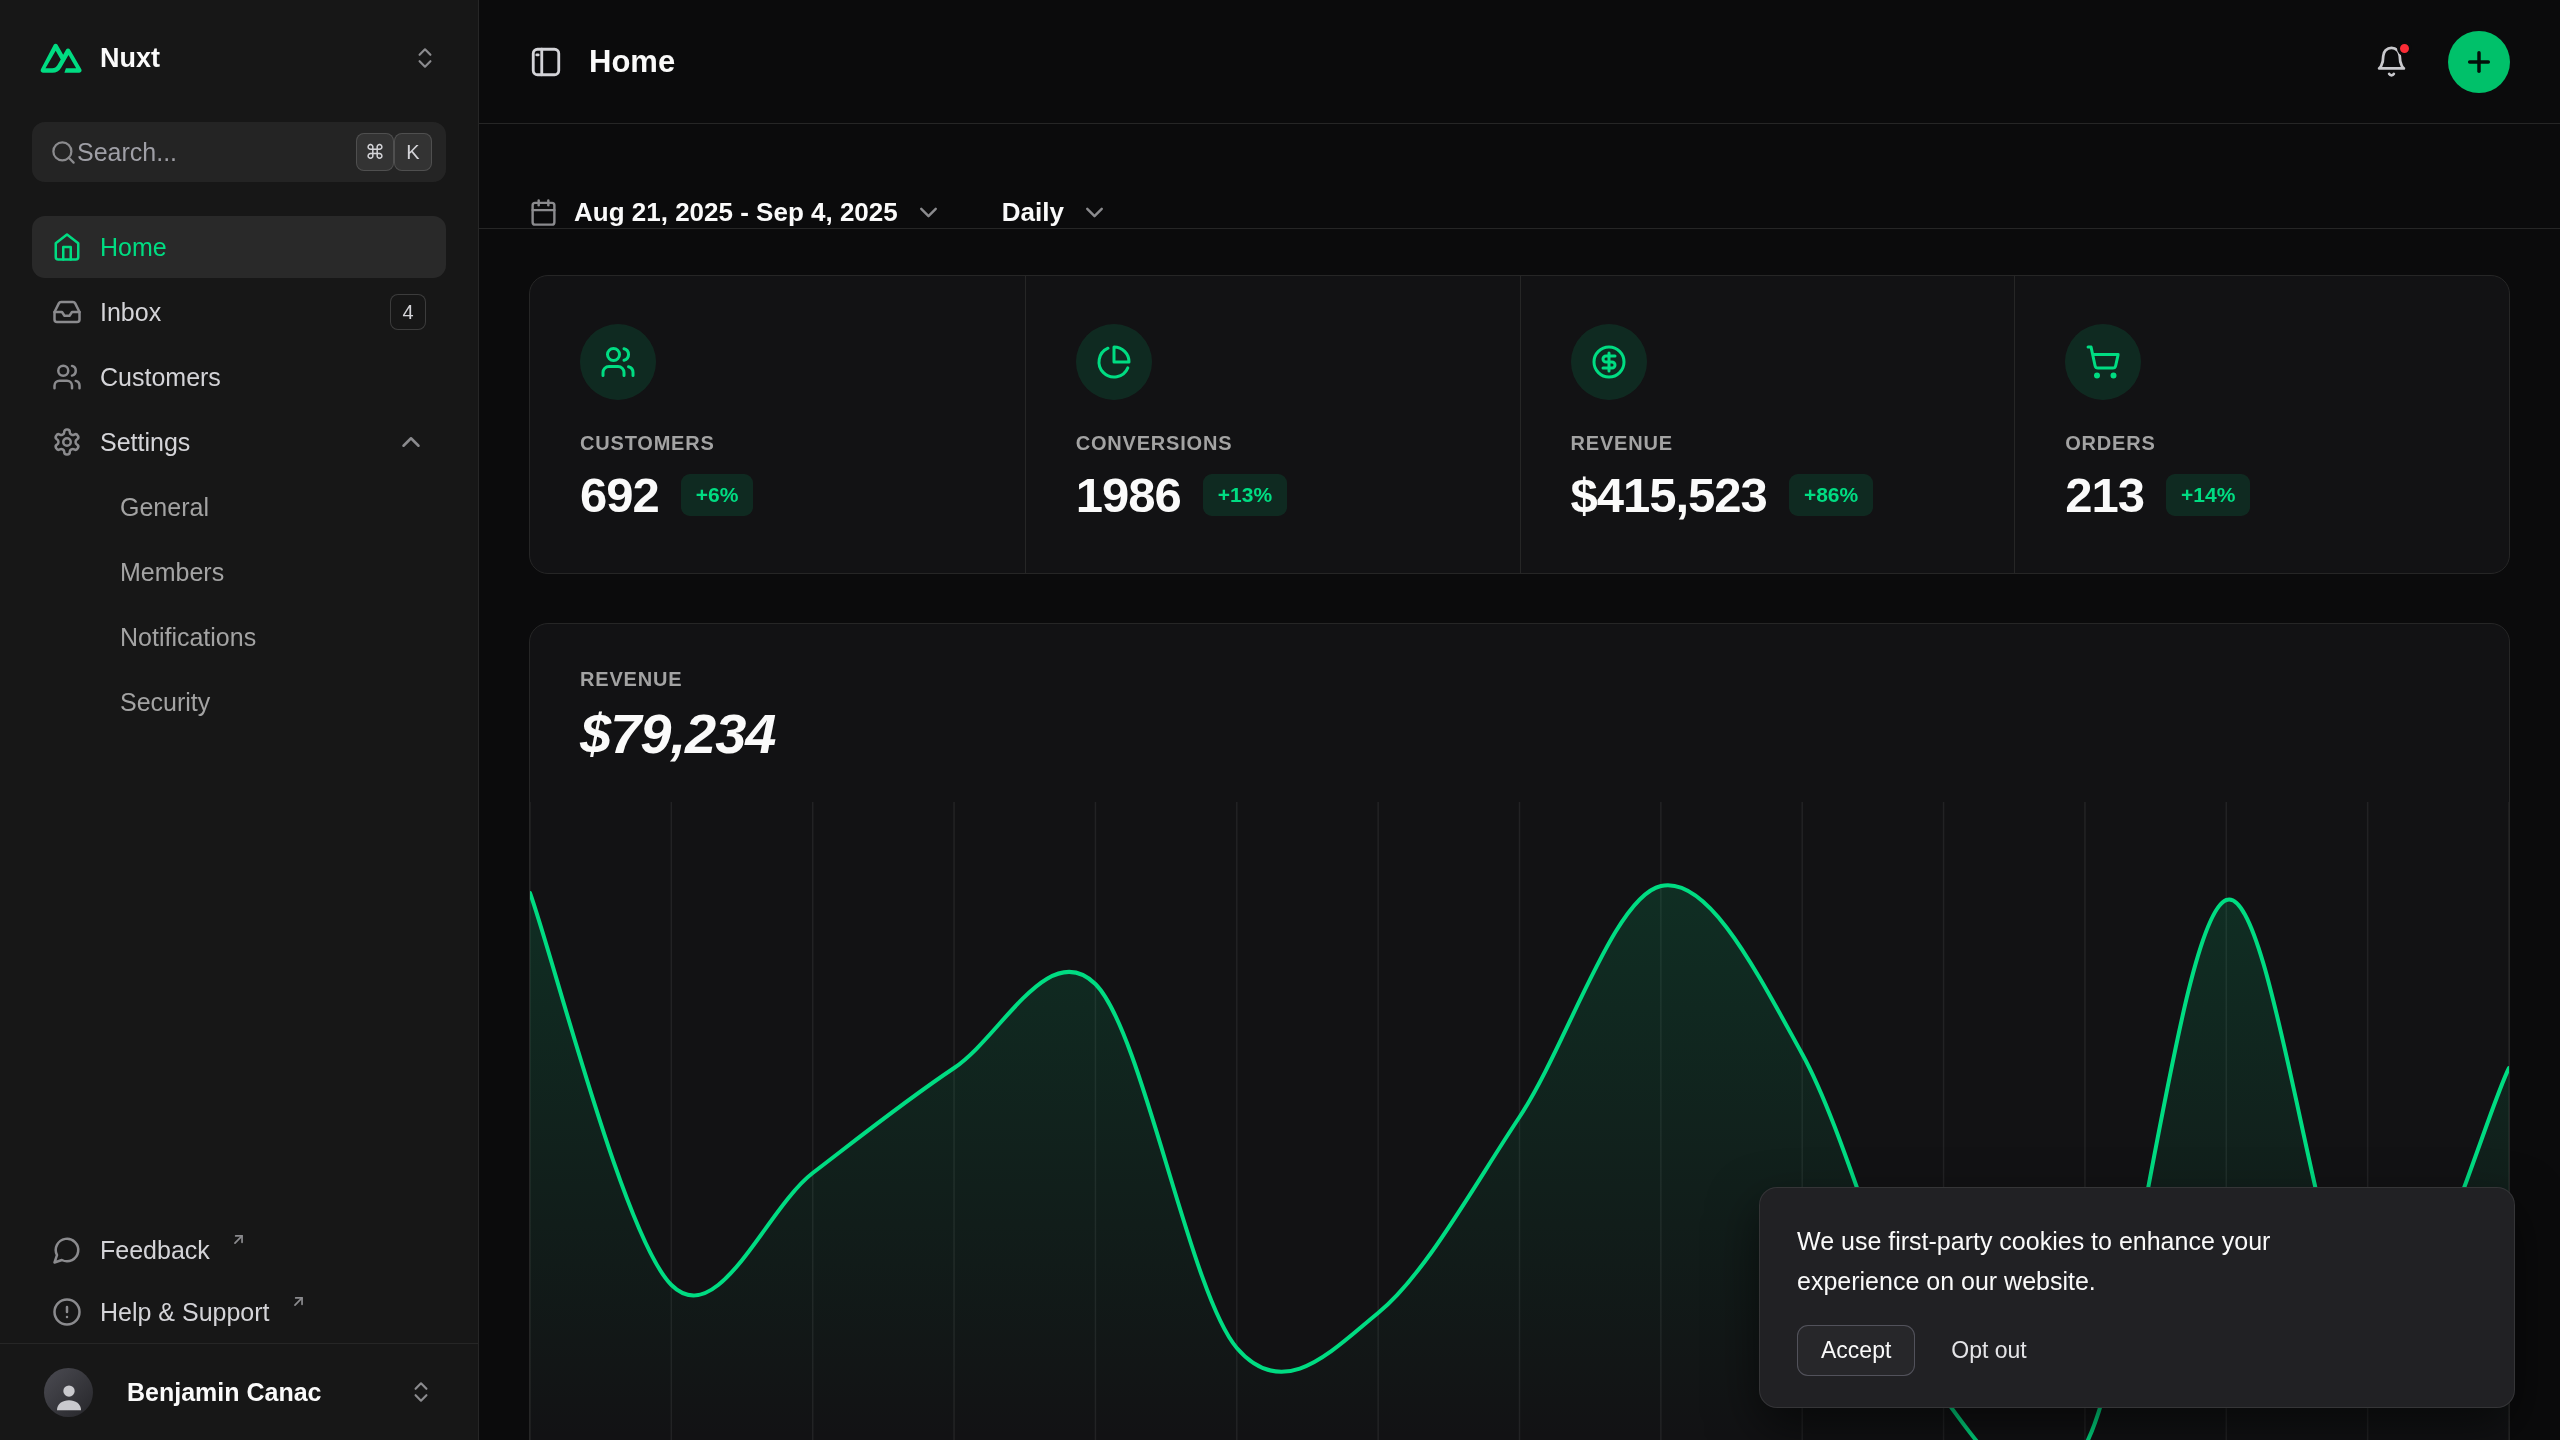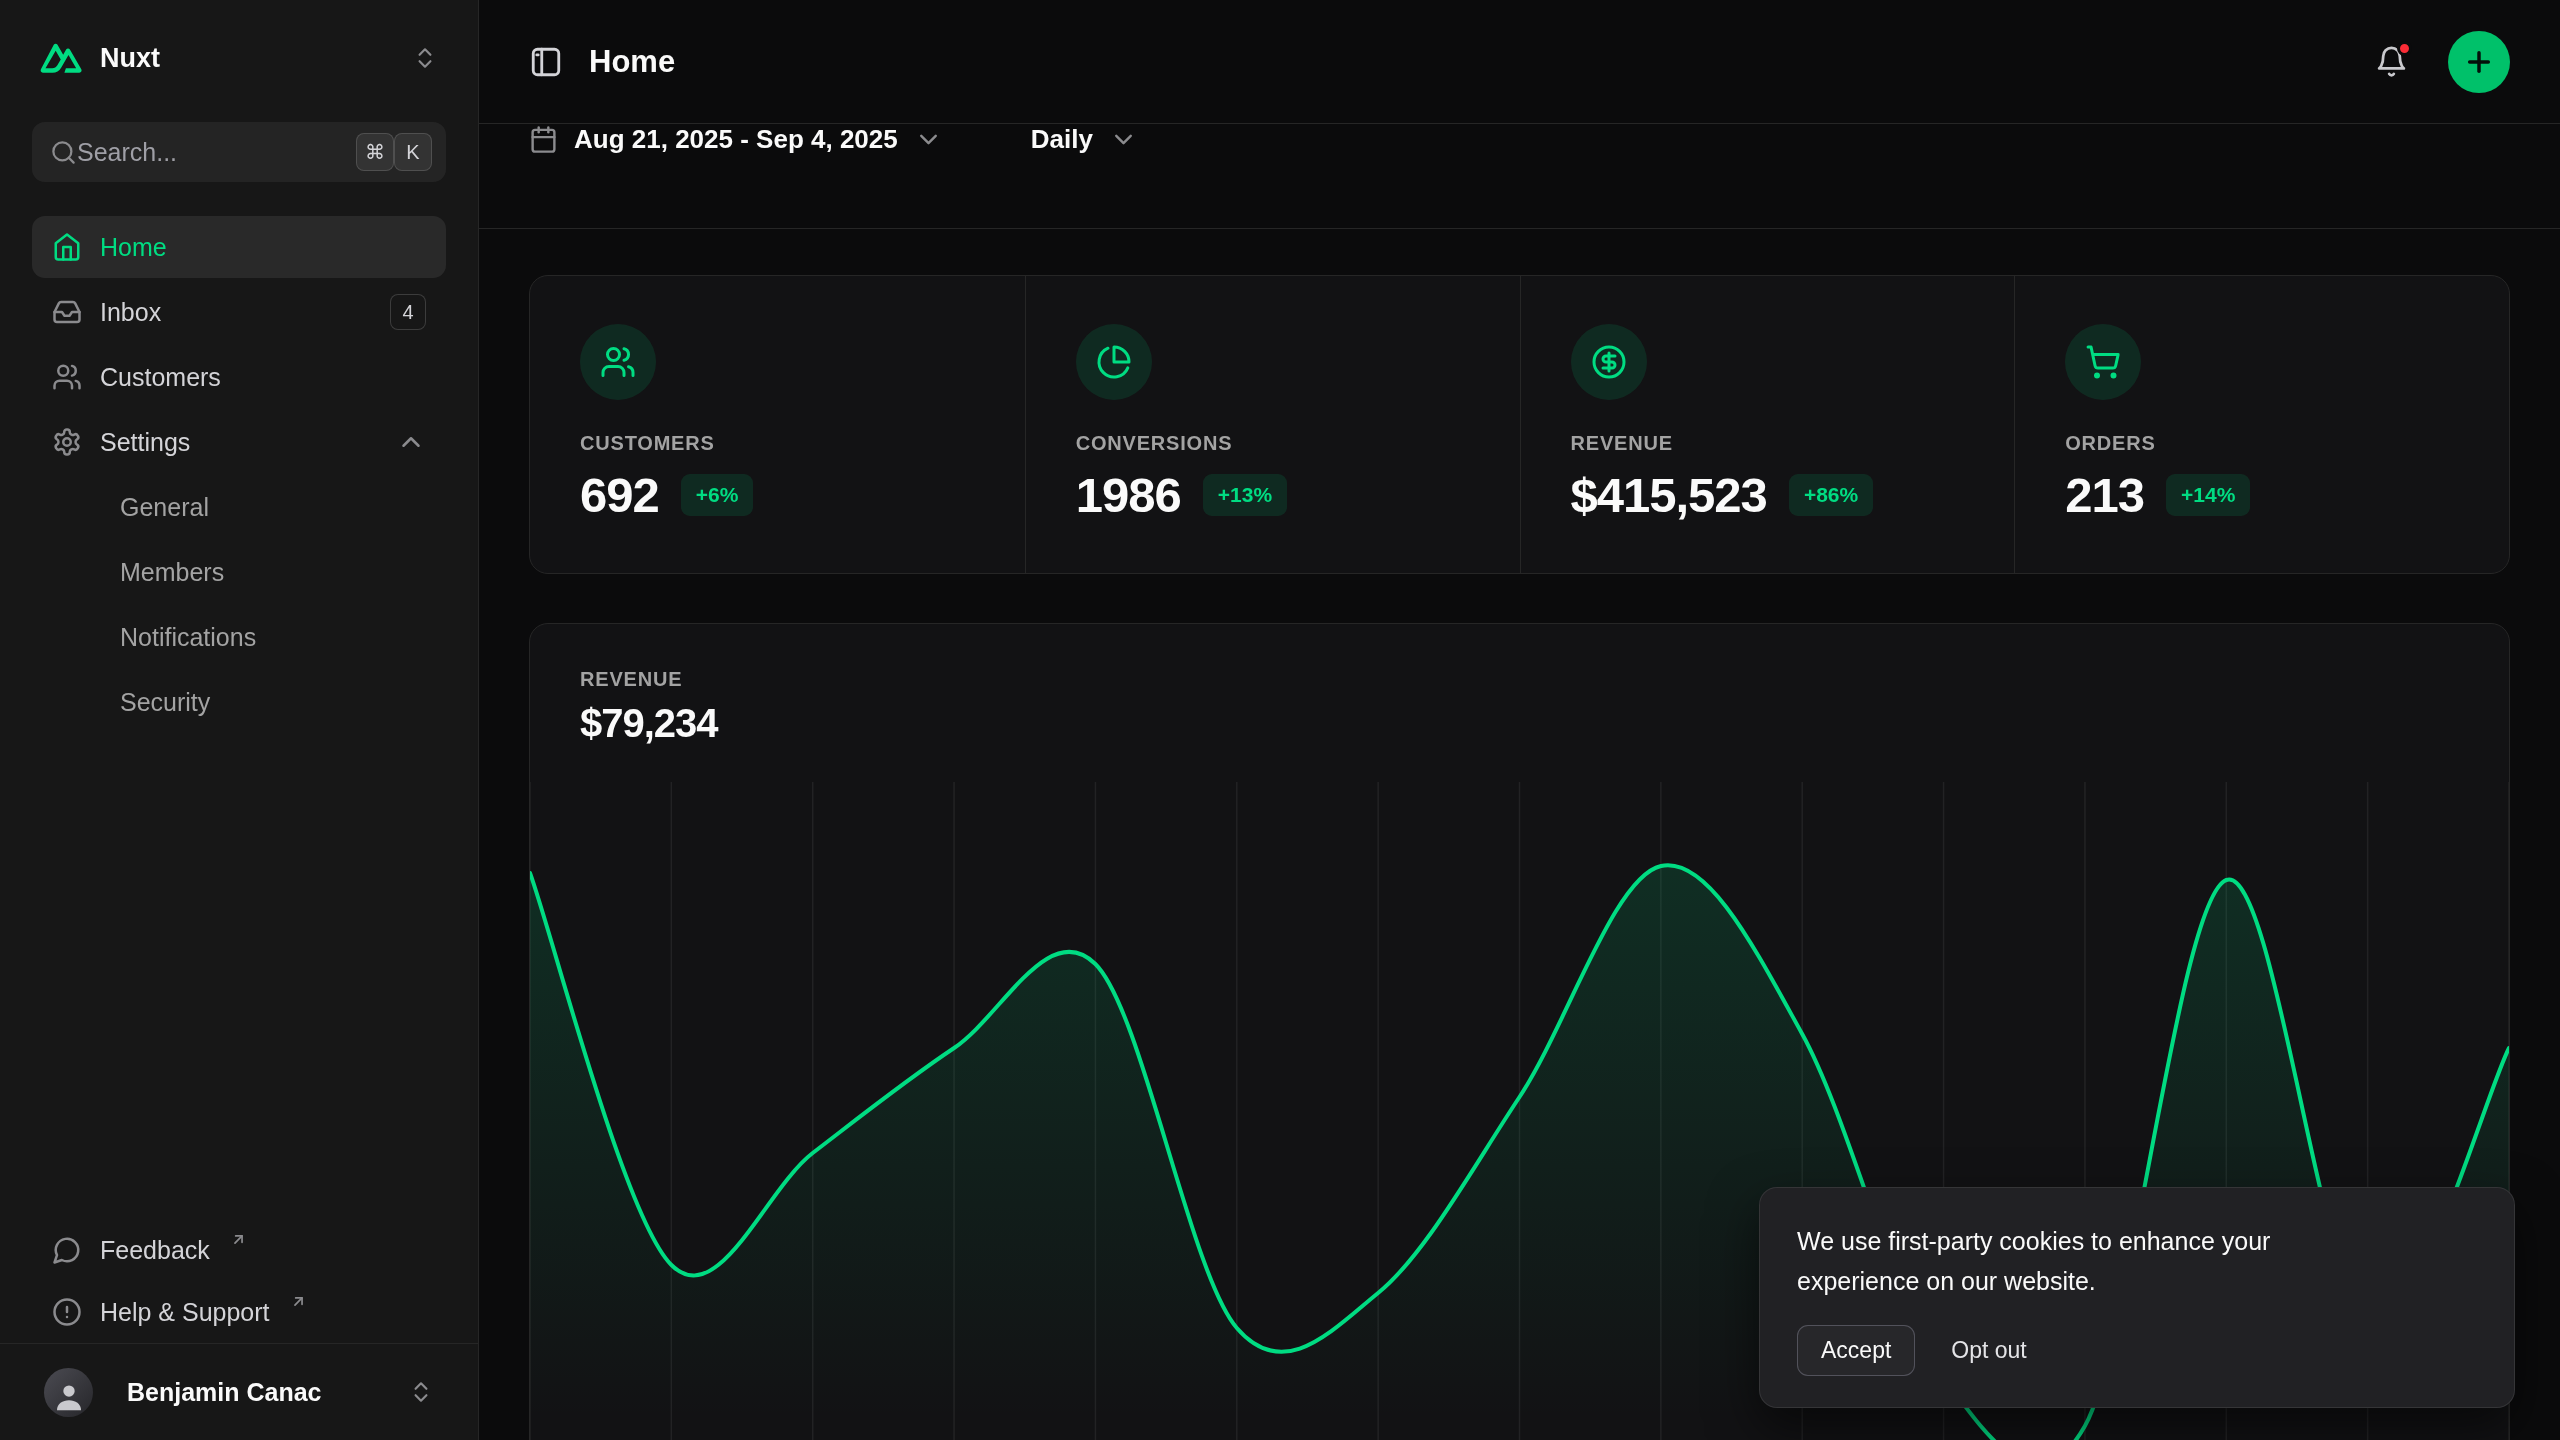--- a/index.html
+++ b/index.html
@@ -113,21 +113,21 @@
     background:#fb2c36;border:3px solid var(--bg);
   }
   .plus-btn{
     width:62px;height:62px;border-radius:50%;border:none;cursor:pointer;
     background:#00c16a;color:#04100a;display:flex;align-items:center;justify-content:center;
   }
   .plus-btn svg{width:32px;height:32px;}
 
   .toolbar{
     height:105px;min-height:105px;border-bottom:1px solid var(--border);
-    display:flex;align-items:flex-start;padding:0 50px;gap:88px;
+    display:flex;align-items:flex-end;padding:0 50px;gap:59px;
   }
   .toolbar-btn{
     background:none;border:none;cursor:pointer;display:flex;align-items:center;gap:16px;
     color:var(--text);font-size:26px;font-weight:600;font-family:inherit;
   }
   .toolbar-btn .icon svg{width:29px;height:29px;}
   .chev-sm svg{width:24px;height:24px;}
 
   .content{flex:1;overflow:hidden;padding:46px 50px 0 50px;}
 
@@ -150,21 +150,21 @@
     background:var(--green-bg);color:var(--green);
     font-size:21px;font-weight:600;padding:9px 15px;border-radius:9px;
   }
 
   .revenue-card{
     margin-top:49px;border:1px solid var(--border);border-radius:19px;background:var(--panel);
     overflow:hidden;
   }
   .revenue-head{padding:44px 50px 0 50px;}
   .revenue-label{font-size:20px;font-weight:600;letter-spacing:.8px;color:var(--muted);text-transform:uppercase;}
-  .revenue-value{margin-top:10px;font-size:40px;font-weight:700;letter-spacing:-1px;color:var(--text);}
+  .revenue-value{margin-top:10px;font-size:56px;font-weight:700;letter-spacing:-1px;color:var(--text);font-style:italic;}
   .chart{display:block;width:100%;height:700px;margin-top:36px;}
   .gridline{stroke:rgba(255,255,255,.07);stroke-width:1.5;vector-effect:non-scaling-stroke;}
   #line-path{fill:none;stroke-width:4;vector-effect:non-scaling-stroke;stroke-linejoin:round;stroke-linecap:round;}
 
   
   .cookie-toast{
     position:fixed;right:45px;bottom:32px;width:756px;z-index:50;
     background:#212124;border-radius:18px;
     box-shadow:inset 0 0 0 1px rgba(255,255,255,.09), 0 20px 50px rgba(0,0,0,.55);
     padding:34px 38px 32px 38px;

